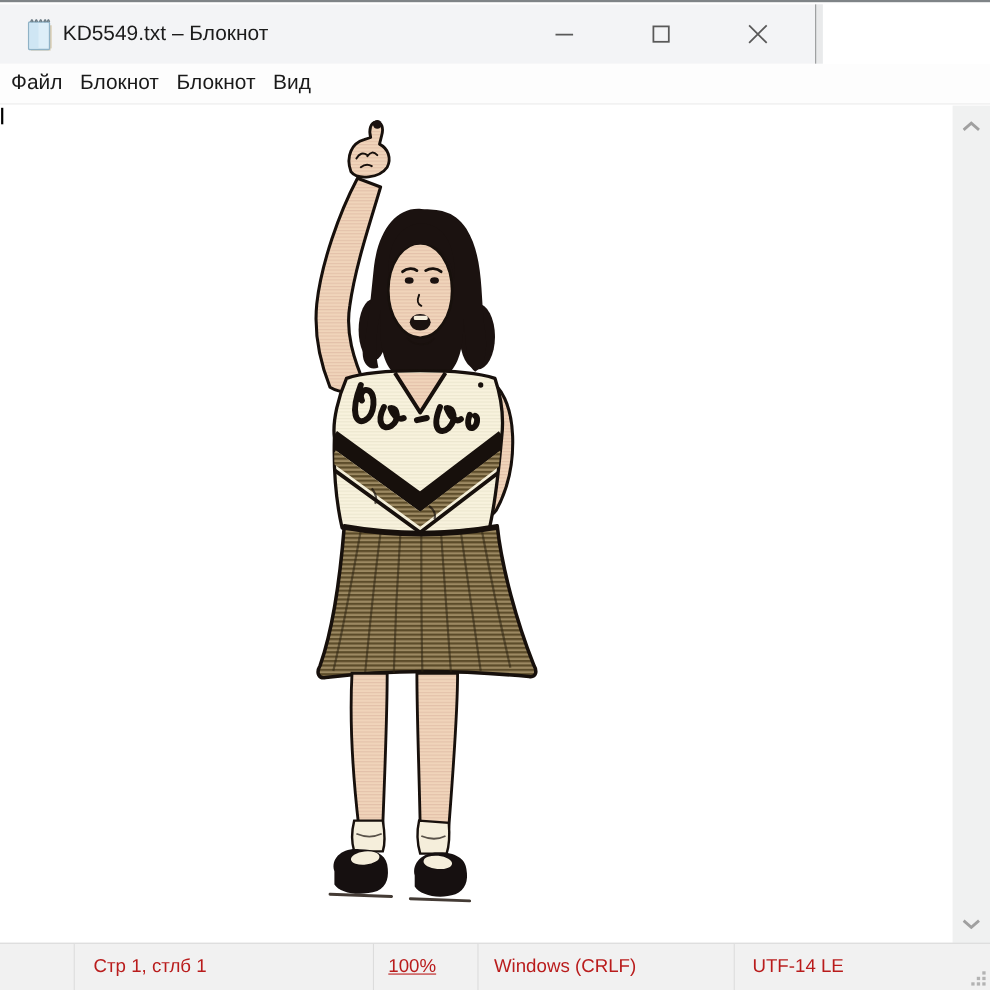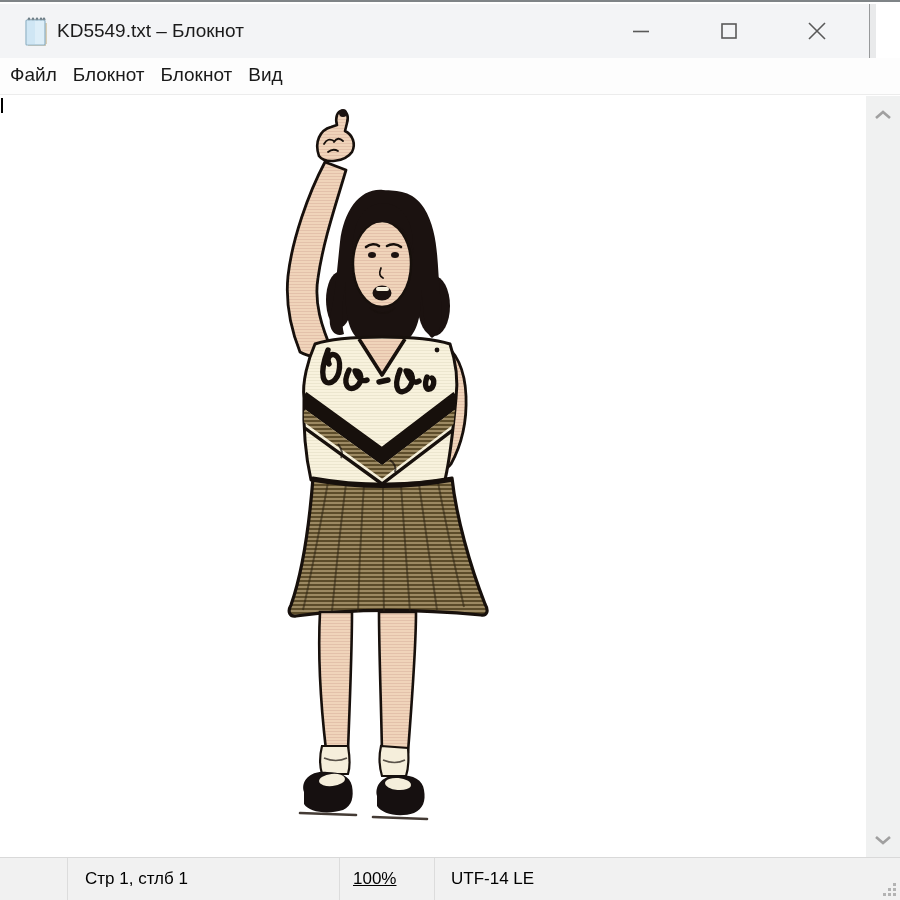--- a/index.html
+++ b/index.html
@@ -6,21 +6,21 @@
   body{
     width:900px;height:900px;overflow:hidden;position:relative;
     font-family:"Liberation Sans","DejaVu Sans",sans-serif;
     background:#ffffff;
     -webkit-font-smoothing:antialiased;
   }
   .window{position:absolute;inset:0;border-top:2px solid #7f8487;box-sizing:border-box;}
 
   
   .titlebar{
-    position:absolute;left:0;top:2px;width:876px;height:54px;
+    position:absolute;left:0;top:2px;width:748px;height:54px;
     background:var(--titlebar_bg);
   }
   .titlebar-edge{
     position:absolute;right:0;top:0;width:6px;height:54px;
     background:#e9eaeb;border-left:1px solid #97999b;
   }
   .app-icon{position:absolute;left:24px;top:11px;width:24px;height:32px;}
   .title-text{
     position:absolute;left:57px;top:0;height:54px;line-height:54px;
     font-size:19px;color:#1b1b1b;white-space:nowrap;
@@ -29,21 +29,21 @@
   .win-btn{
     width:88px;height:54px;display:flex;align-items:center;justify-content:center;
     background:transparent;border:none;padding:0;cursor:default;
   }
   .win-btn svg{display:block;}
 
   
   .menubar{
     position:absolute;left:0;top:56px;width:900px;height:37px;
     background:#fdfdfd;border-bottom:1px solid #ececec;
-    display:flex;align-items:flex-end;padding-left:2px;box-sizing:border-box;
+    display:flex;align-items:center;padding-left:2px;box-sizing:border-box;
   }
   .menu-item{
     font-size:19px;color:#1a1a1a;padding:0 8px;height:37px;line-height:36px;
     cursor:default;white-space:nowrap;
   }
 
   
   .content{
     position:absolute;left:0;top:94px;width:866px;height:763px;
     background:#ffffff;overflow:hidden;
@@ -59,21 +59,21 @@
   .sb-btn{
     position:absolute;left:0;width:34px;height:30px;background:transparent;
     border:none;display:flex;align-items:center;justify-content:center;padding:0;
   }
   .sb-btn.up{top:4px;} .sb-btn.down{bottom:4px;}
 
   
   .statusbar{
     position:absolute;left:0;bottom:0;width:900px;height:43px;
     background:var(--status_bg);border-top:1px solid #d9d9d9;
-    display:flex;box-sizing:border-box;font-size:17px;color:#000000;
+    display:flex;box-sizing:border-box;font-size:17px;color:#b91c1c;
   }
   .sb-sec{
     height:100%;display:flex;align-items:center;box-sizing:border-box;
     border-right:1px solid #dcdcdc;white-space:nowrap;overflow:hidden;
   }
   .sb-sec.s0{width:68px;}
   .sb-sec.s1{width:272px;padding-left:17px;}
   .sb-sec.s2{width:95px;padding-left:13px;text-decoration:underline;}
   .sb-sec.s3{width:233px;padding-left:14px;}
   .sb-sec.s4{flex:1;padding-left:16px;border-right:none;}
@@ -228,20 +228,21 @@
       <svg width="16" height="10" viewBox="0 0 16 10">
           <path d="M1,2 L8,8 L15,2" fill="none" stroke="#a0a0a0" stroke-width="2.6"></path>
         </svg>
     </button>
   </div>
 
   <div class="statusbar">
     <div class="sb-sec s0"></div>
     <div class="sb-sec s1">Стр 1, стлб 1</div>
     <div class="sb-sec s2">100%</div>
+    <div class="sb-sec s3">Windows (CRLF)</div>
     <div class="sb-sec s4">UTF-14 LE</div>
     <svg class="grip" width="16" height="16" viewBox="0 0 16 16">
       <g fill="#b3b3b3">
         <rect x="12" y="2" width="3" height="3"></rect>
         <rect x="12" y="7" width="3" height="3"></rect>
           <rect x="7" y="7" width="3" height="3"></rect>
         <rect x="12" y="12" width="3" height="3"></rect>
           <rect x="7" y="12" width="3" height="3"></rect>
           <rect x="2" y="12" width="3" height="3"></rect>
       </g>

